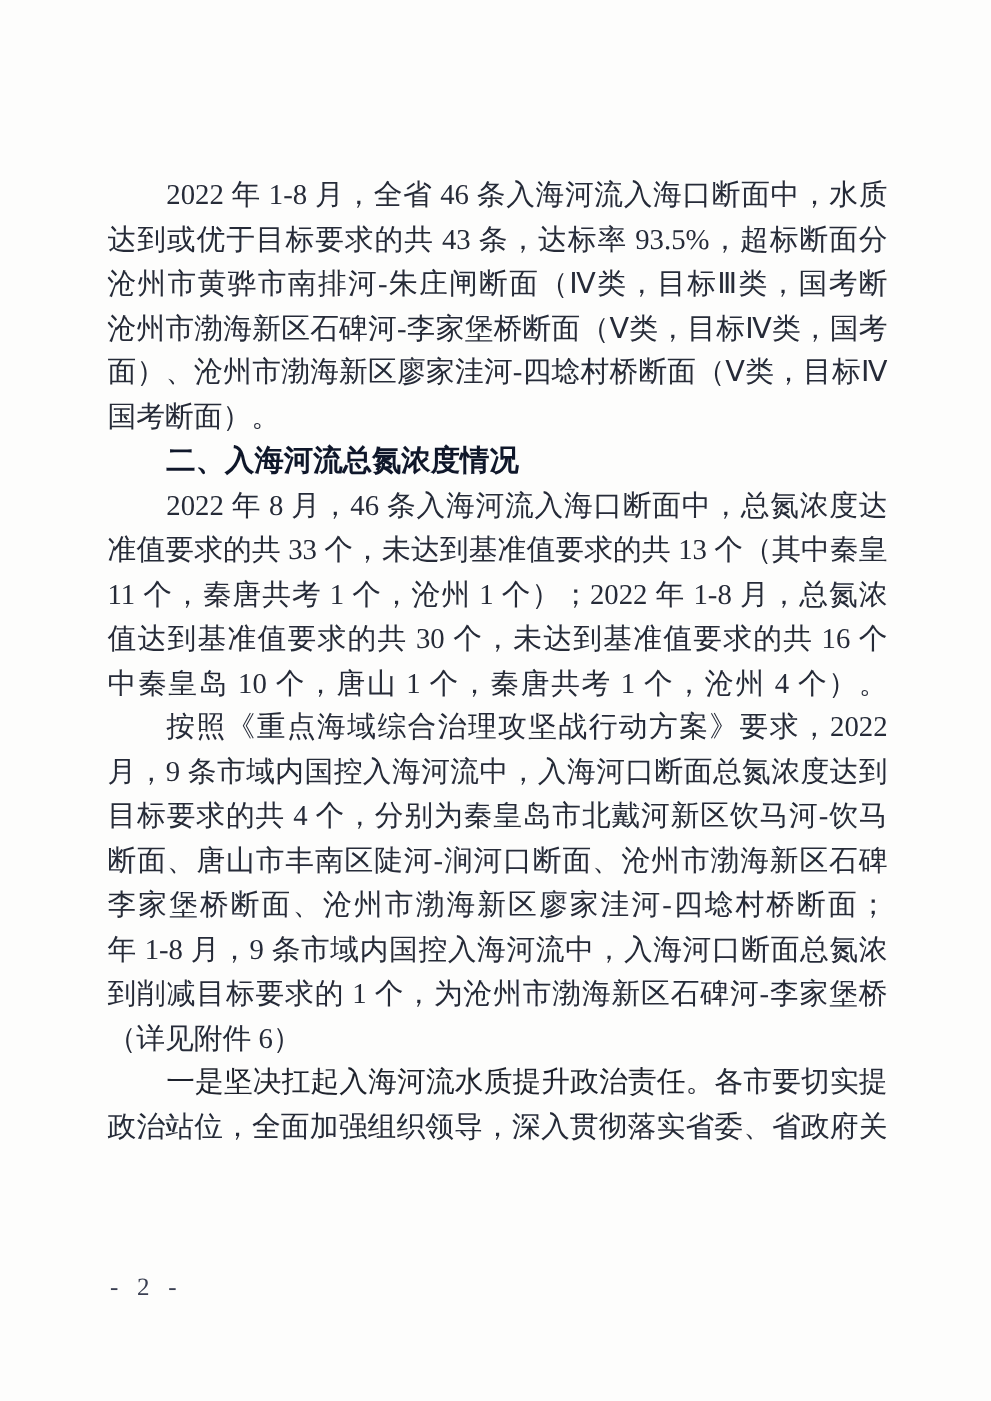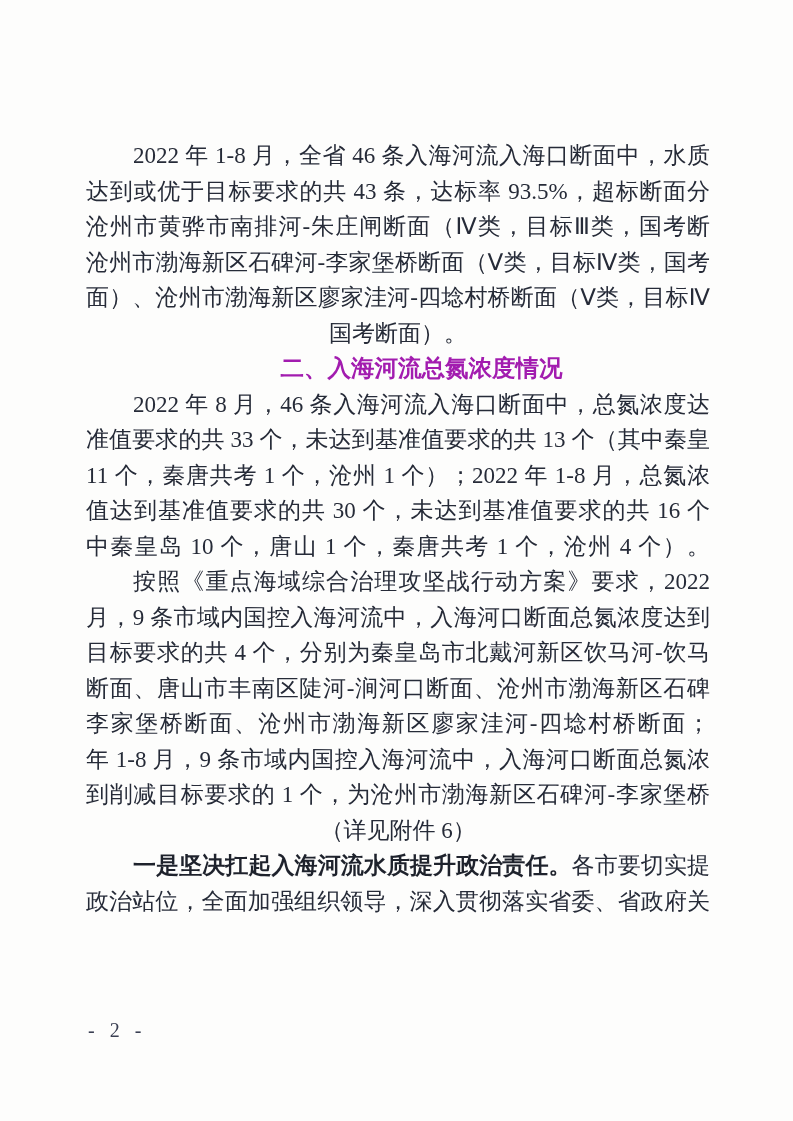--- a/index.html
+++ b/index.html
@@ -22,39 +22,38 @@
     top: 138px;
     width: 624px;
   }
   .line {
     font-size: 23px;
     height: 35.5px;
     line-height: 35.5px;
     overflow: hidden;
     white-space: normal;
     color: #262b38;
-    text-align: center;
   }
   
   .jl {
     text-align: justify;
     text-align-last: justify;
   }
   
   .ind {
     text-indent: 47px;
   }
   .heading {
     font-family: "Liberation Sans", sans-serif;
     font-weight: 700;
-    color: #a21caf;
+    color: #0f172a;
     font-size: 23.5px;
   }
   .bold-run {
-    font-weight: 700;
+    font-weight: 400;
     color: #1e222c;
   }
   .page-number {
     position: absolute;
     left: 88px;
     top: 1019px;
     font-size: 20px;
     letter-spacing: 5px;
     color: #3a3f52;
     font-family: "Liberation Serif", serif;

